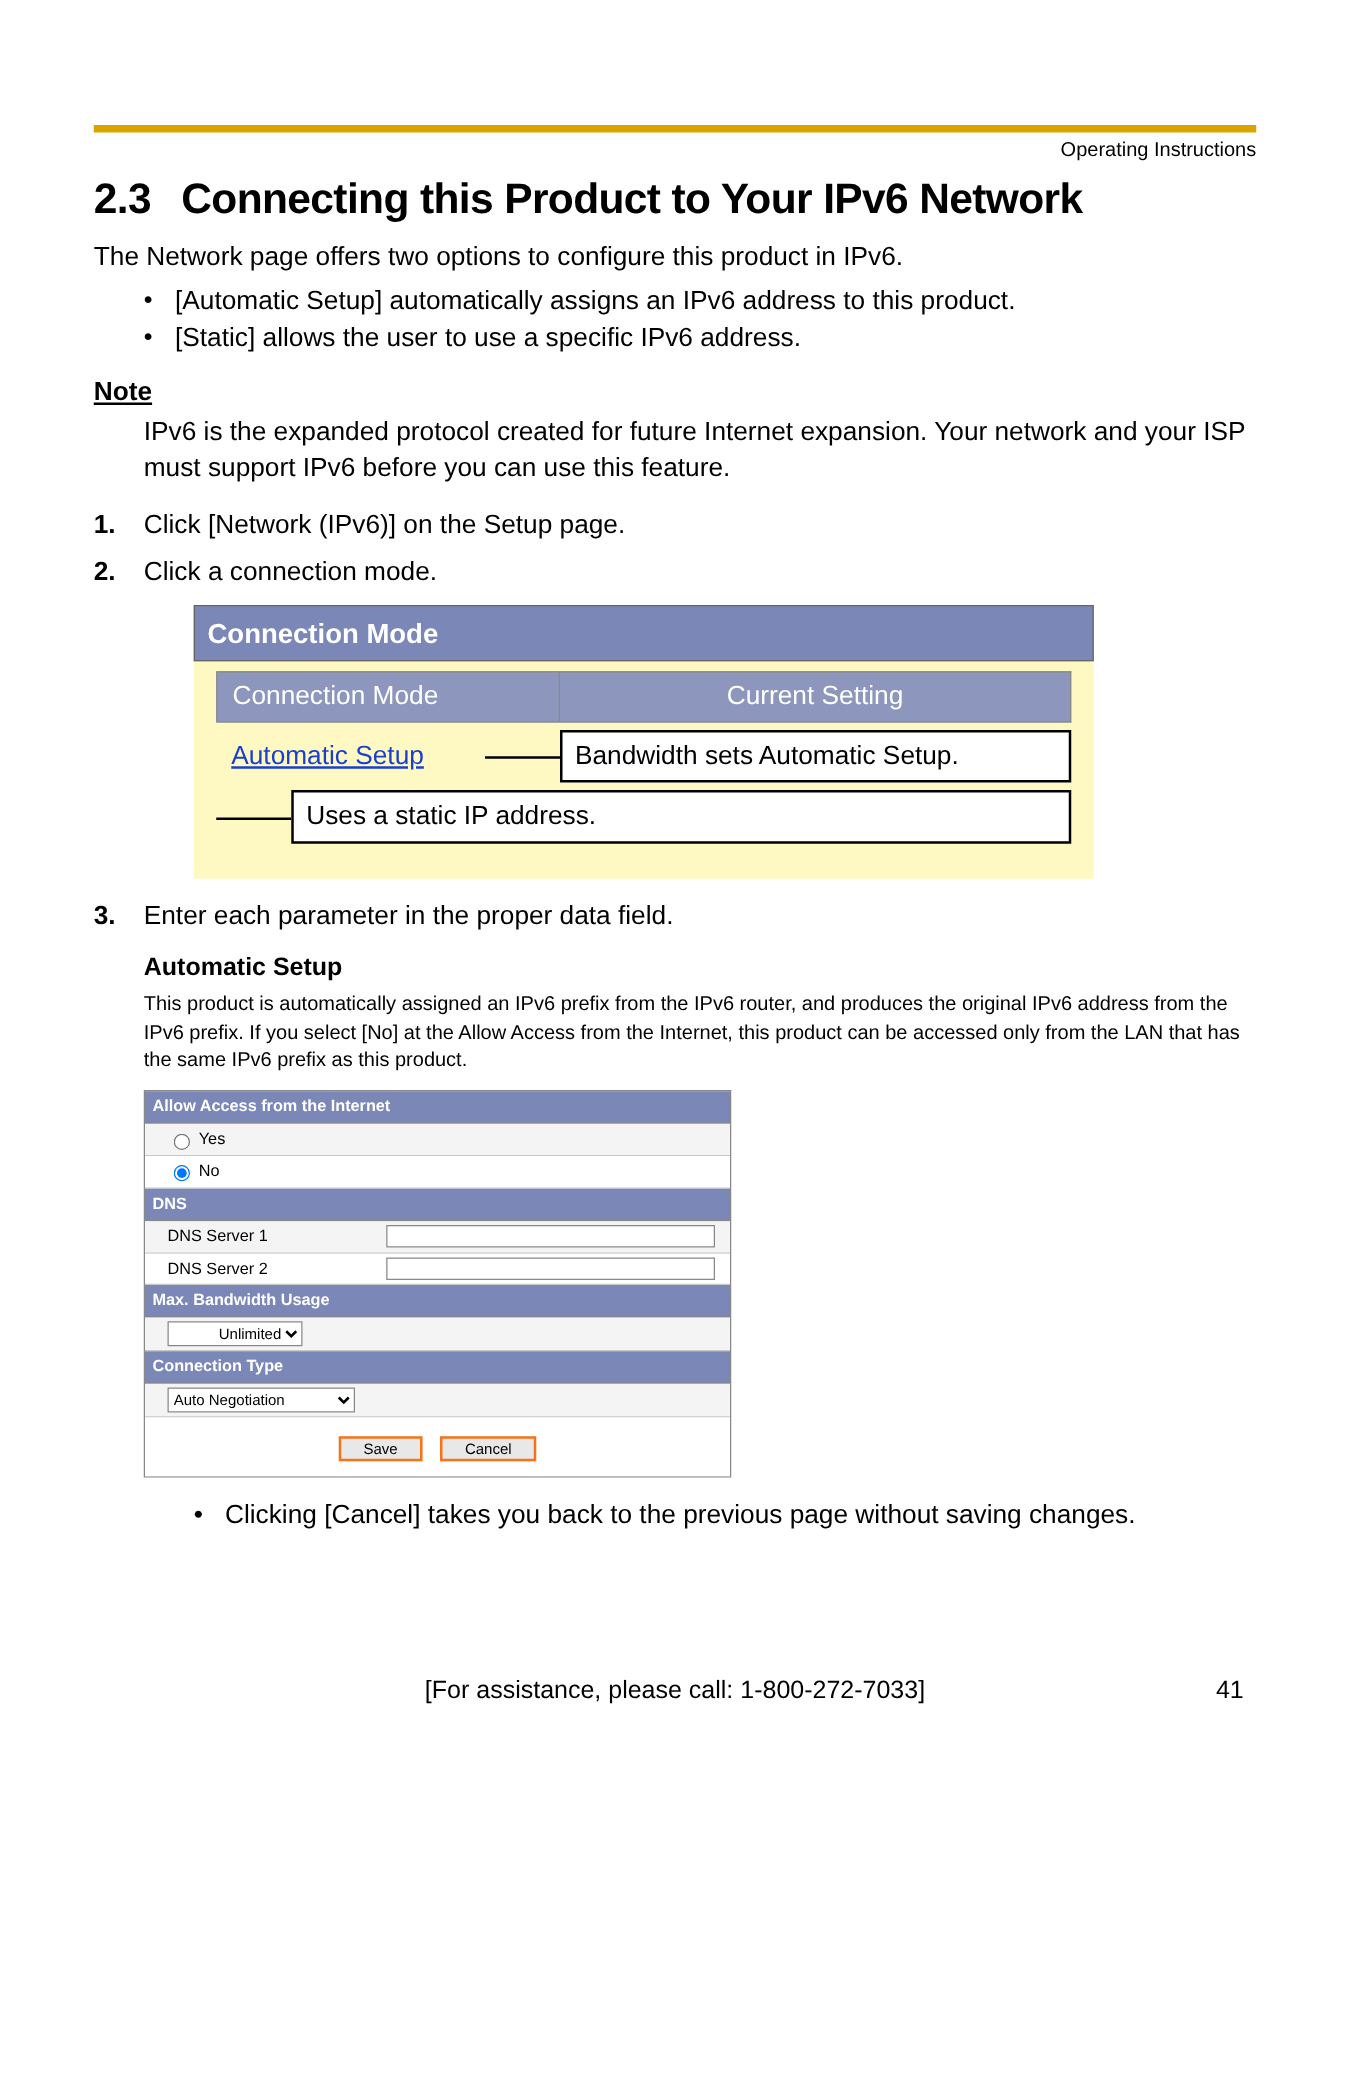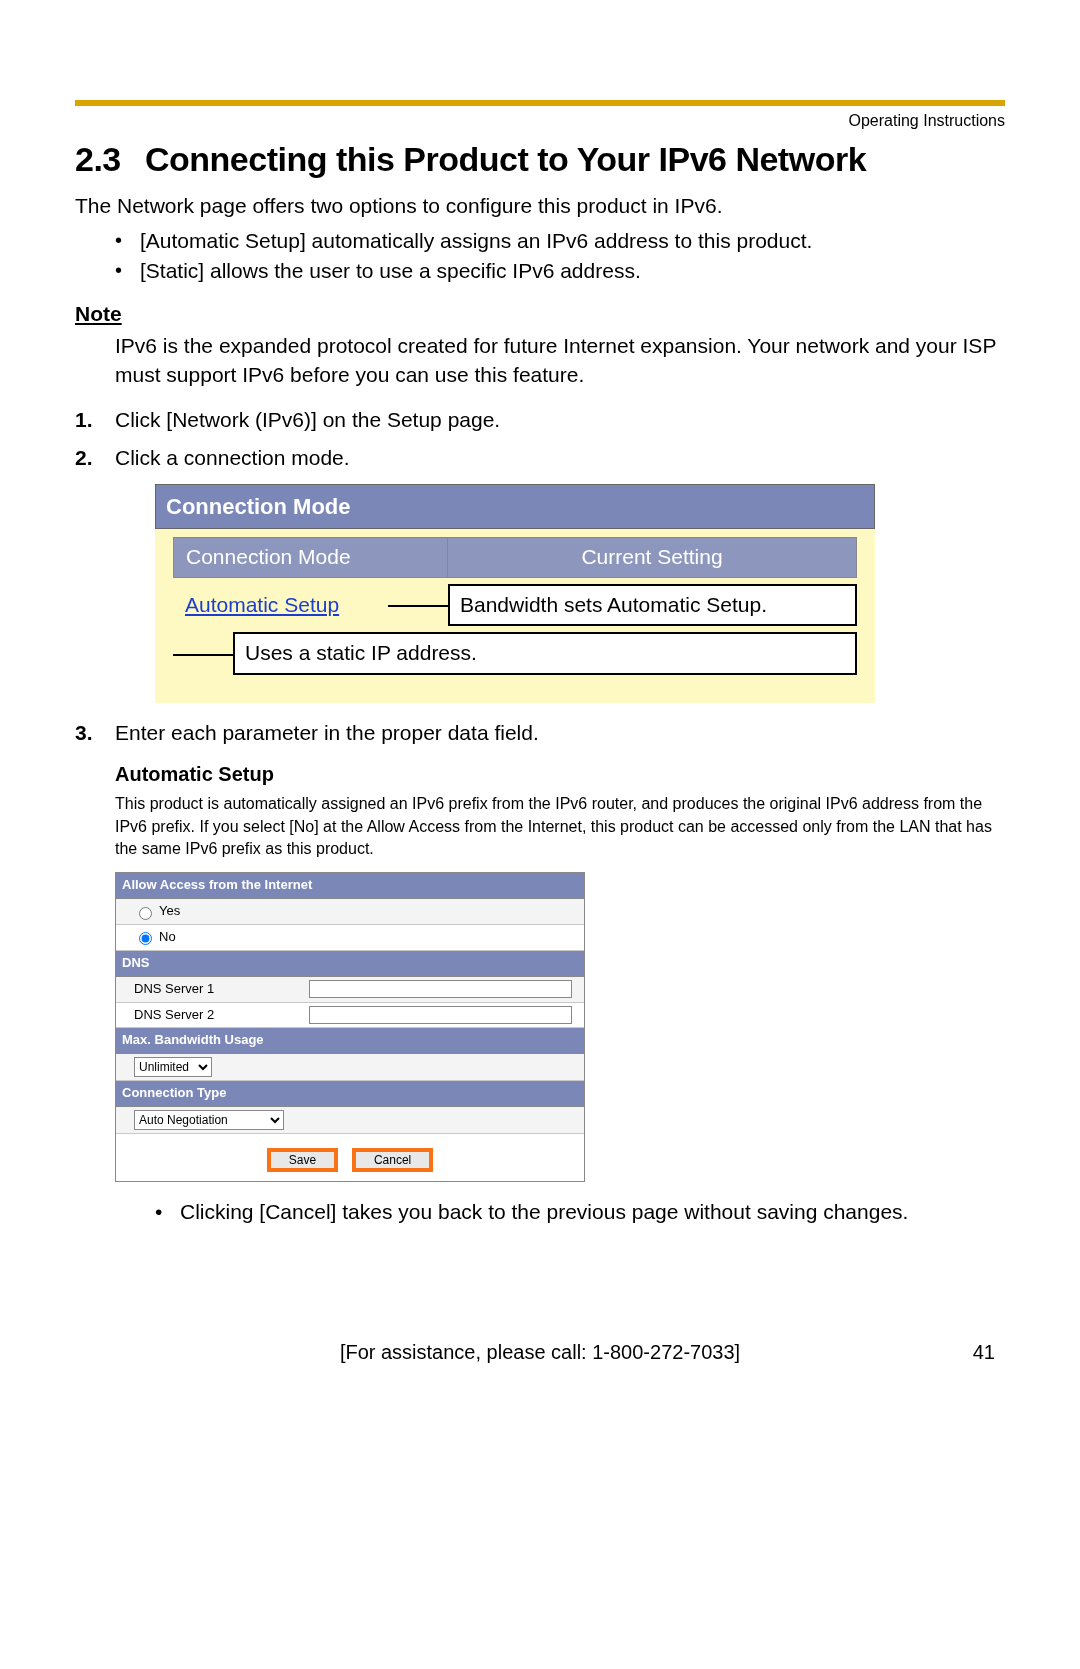--- a/index.html
+++ b/index.html
@@ -191,21 +191,21 @@
   .panel .btn-row {
     text-align: center;
     padding: 8px 0;
     background: #fff;
   }
   .panel button {
     font-size: 12px;
     padding: 1px 18px;
     margin: 0 4px;
     background: #e8e8e8;
-    border: 4px solid #f97316;
+    border: 2px solid #f97316;
   }
   .post-bullets {
     list-style: none;
     padding: 0 0 0 40px;
     margin: 10px 0 0 0;
   }
   .post-bullets li {
     font-size: 21px;
     line-height: 1.45;
     position: relative;
@@ -291,21 +291,21 @@
             <span class="lbl">DNS Server 1</span>
             <input type="text" value="" style="">
           </div>
           <div class="row white">
             <span class="lbl">DNS Server 2</span>
             <input type="text" value="" style="">
           </div>
 
           <div class="sect-head">Max. Bandwidth Usage</div>
           <div class="row">
-            <select style="width:78px;">
+            <select style="width:108px;text-align:right;">
               <option>Unlimited</option>
             </select>
           </div>
 
           <div class="sect-head">Connection Type</div>
           <div class="row">
             <select style="width:150px;">
               <option>Auto Negotiation</option>
             </select>
           </div>

